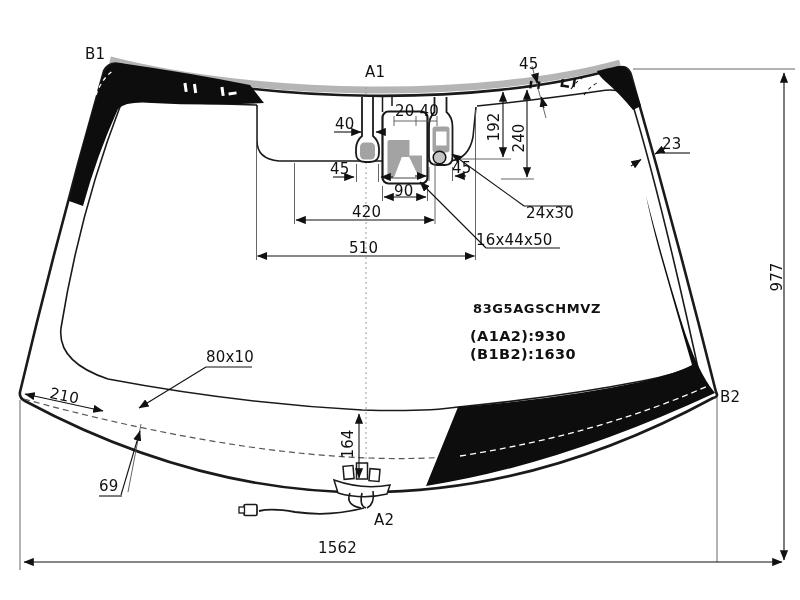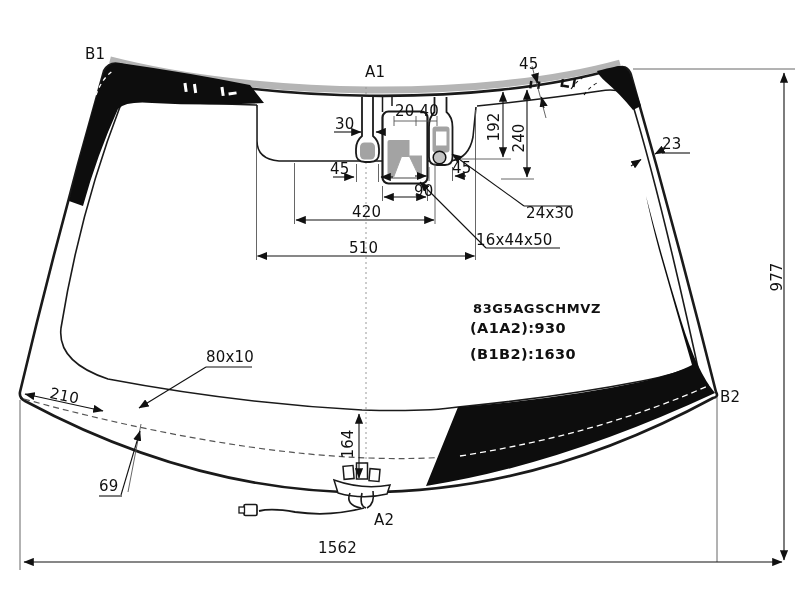--- a/index.html
+++ b/index.html
@@ -151,36 +151,36 @@
     </g>
   </g>
 </svg>
 
 <div class="lbl" style="left:85px;top:45px">B1</div>
 <div class="lbl" style="left:365px;top:63px">A1</div>
 <div class="lbl" style="left:720px;top:388px">B2</div>
 <div class="lbl" style="left:374px;top:511px">A2</div>
 
 <div class="lbl" style="left:519px;top:55px">45</div>
-<div class="lbl" style="left:335px;top:115px">30</div>
+<div class="lbl" style="left:335px;top:115px">40</div>
 <div class="lbl" style="left:395px;top:102px">20 40</div>
 <div class="lbl rot" style="left:494px;top:127px">192</div>
 <div class="lbl rot" style="left:519px;top:138px">240</div>
 <div class="lbl" style="left:662px;top:135px">23</div>
 <div class="lbl" style="left:330px;top:160px">45</div>
 <div class="lbl" style="left:452px;top:159px">45</div>
-<div class="lbl" style="left:414px;top:182px">90</div>
+<div class="lbl" style="left:394px;top:182px">90</div>
 <div class="lbl" style="left:352px;top:203px">420</div>
 <div class="lbl" style="left:349px;top:239px">510</div>
 <div class="lbl rot" style="left:777px;top:277px">977</div>
 <div class="lbl" style="left:318px;top:539px">1562</div>
 <div class="lbl tilt" style="left:52px;top:384px">210</div>
 <div class="lbl" style="left:99px;top:477px">69</div>
 <div class="lbl rot" style="left:348px;top:444px">164</div>
 
 <div class="lbl" style="left:206px;top:348px">80x10</div>
 <div class="lbl" style="left:526px;top:204px">24x30</div>
 <div class="lbl" style="left:476px;top:231px">16x44x50</div>
 
 <div class="lbl part" style="left:473px;top:301px">83G5AGSCHMVZ</div>
-<div class="lbl sub" style="left:470px;top:320px">(A1A2):930</div>
+<div class="lbl sub" style="left:470px;top:328px">(A1A2):930</div>
 <div class="lbl sub" style="left:470px;top:346px">(B1B2):1630</div>
 </div>
 
 </body></html>

